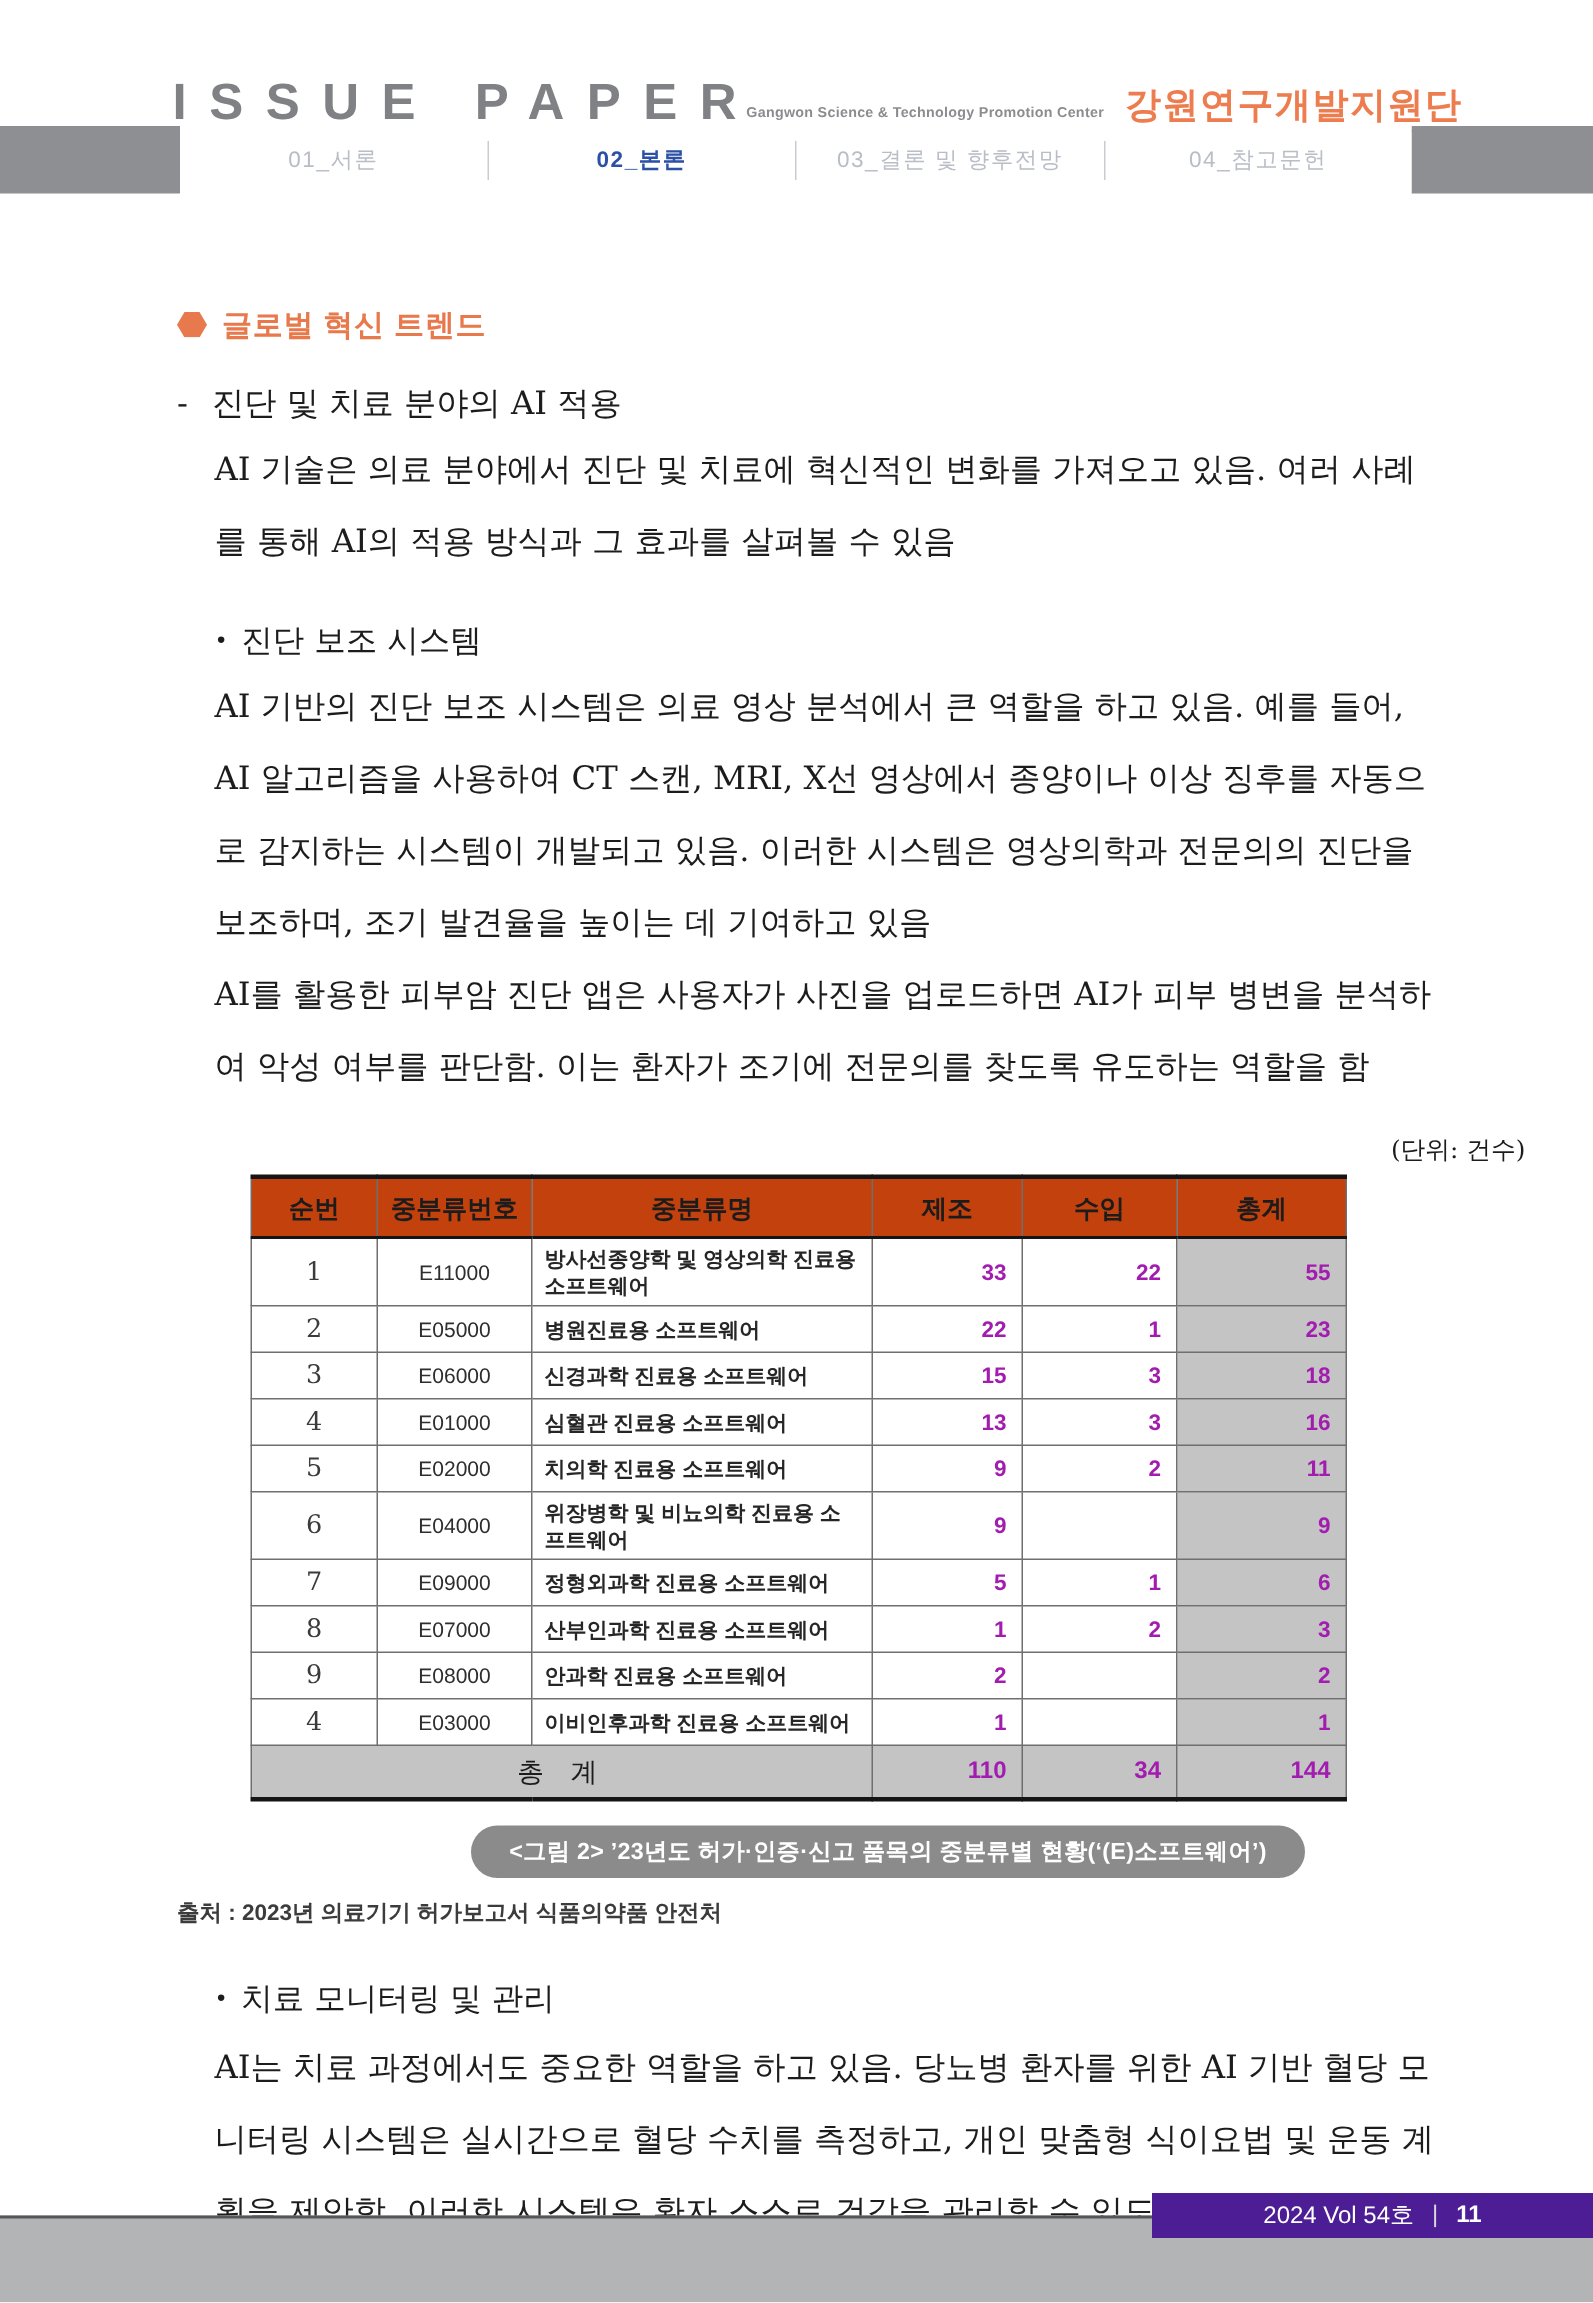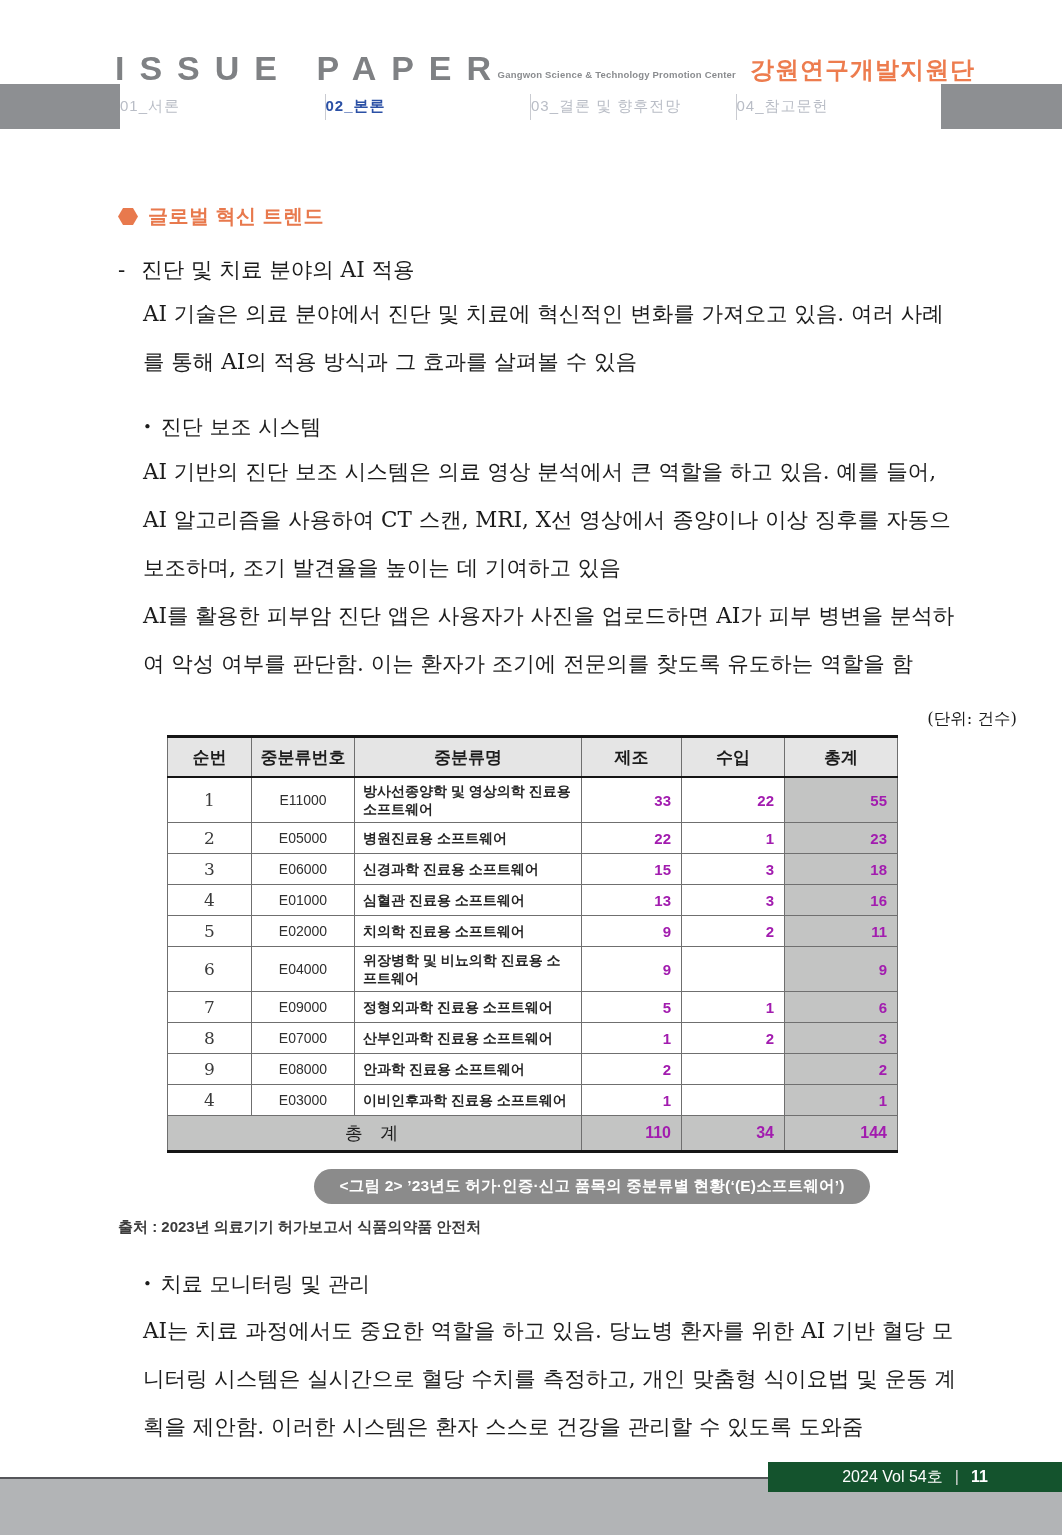--- a/index.html
+++ b/index.html
@@ -13,21 +13,21 @@
                color:#7f8184;letter-spacing:15px;line-height:36px;white-space:nowrap;}
   .hdr-right{position:absolute;right:87px;top:54px;display:flex;align-items:baseline;gap:14px;}
   .hdr-en{font-size:9.5px;font-weight:700;color:#8a8c8f;letter-spacing:.2px;}
   .hdr-org{font-size:24px;font-weight:700;color:#ed7c4e;letter-spacing:1px;}
 
   .band{position:absolute;top:84px;height:45px;background:#8d8f92;}
   .band-left{left:0;width:120px;}
   .band-right{right:0;width:121px;}
   .nav{position:absolute;left:120px;top:84px;width:821px;height:45px;background:#ffffff;
        display:flex;align-items:center;}
-  .nav-item{flex:1;font-size:15px;color:#b9bdc6;letter-spacing:1px;cursor:pointer;}
+  .nav-item{flex:1;text-align:center;font-size:15px;color:#b9bdc6;letter-spacing:1px;cursor:pointer;}
   .nav-item.active{color:#2b50a5;font-weight:700;}
   .nav-sep{width:1px;height:26px;background:#c9cbd1;}
 
   
   .content{position:absolute;left:0;top:141px;width:1062px;}
   .sec-head{margin:62px 0 0 118px;display:flex;align-items:center;}
   .hex{width:20px;height:17px;background:#e8794d;margin-right:10px;
        clip-path:polygon(25% 0,75% 0,100% 50%,75% 100%,25% 100%,0 50%);}
   .sec-title{font-size:20px;font-weight:700;color:#e8794d;letter-spacing:.5px;}
 
@@ -41,21 +41,21 @@
 
   
   .table-wrap{width:850px;margin:20px 0 0 167px;}
   .unit{font-family:"DejaVu Serif","Liberation Serif",serif;font-size:16.5px;color:#1c1c1c;
         text-align:right;margin-bottom:5px;}
   table{border-collapse:collapse;table-layout:fixed;width:730px;
         border-top:3px solid #151515;border-bottom:3px solid #151515;}
   col.c0{width:84px}col.c1{width:103px}col.c2{width:227px}
   col.c3{width:100px}col.c4{width:103px}col.c5{width:113px}
   th,td{border:1px solid #6f6f6f;padding:0 8px;color:#1c1c1c;}
-  thead th{background:#e5e5e5;height:38px;font-family:"DejaVu Serif","Liberation Serif",serif;
+  thead th{background:#c2410c;height:38px;font-family:"DejaVu Serif","Liberation Serif",serif;
            font-size:17px;font-weight:600;border-bottom:2px solid #151515;}
   tbody td{height:30px;}
   tbody tr.tall td{height:44px;}
   td.no{text-align:center;font-family:"DejaVu Serif","Liberation Serif",serif;font-size:17px;color:#3b3b3b;}
   td.code{text-align:center;font-size:14px;color:#2e2e2e;}
   td.name{font-size:14px;font-weight:700;color:#262626;line-height:18px;}
   td.num{text-align:right;font-size:15px;font-weight:600;color:#a21caf;padding-right:10px;}
   td.gray{background:#c3c4c3;}
   tr.total td{background:#c3c4c3;height:34px;}
   tr.total td.label{text-align:center;font-family:"DejaVu Serif","Liberation Serif",serif;
@@ -63,21 +63,21 @@
   tr.total td.num{font-size:16px;font-weight:700;}
 
   .caption-pill{margin:16px auto 0;width:fit-content;max-width:700px;background:#8b8b8b;
                 color:#fff;font-size:15.5px;font-weight:700;padding:7px 25px;border-radius:18px;
                 letter-spacing:.2px;}
   .source{margin:14px 0 0 118px;font-size:15px;font-weight:700;color:#3c3c3c;}
 
   
   .footer-band{position:absolute;left:0;top:1477px;width:1062px;height:58px;
                background:#b2b4b6;border-top:2px solid #55565a;box-sizing:border-box;}
-  .footer-box{position:absolute;left:768px;top:1462px;width:294px;height:30px;background:#14532d;
+  .footer-box{position:absolute;left:768px;top:1462px;width:294px;height:30px;background:#4c1d95;
               color:#fff;display:flex;align-items:center;justify-content:center;gap:12px;
               font-size:16px;}
   .footer-box .pg{font-weight:700;}
   .footer-box .div{color:#d8d8d8;}
 </style>
 </head>
 <body>
 
 <div class="page">
 
@@ -117,20 +117,21 @@
       </div>
 
     <div class="sub-bullet serif">
       <span class="dot">•</span>
       <span>진단 보조 시스템</span>
     </div>
 
     <div class="para serif" style="margin-top:6px">
         <div class="tline">AI 기반의 진단 보조 시스템은 의료 영상 분석에서 큰 역할을 하고 있음. 예를 들어,</div>
         <div class="tline">AI 알고리즘을 사용하여 CT 스캔, MRI, X선 영상에서 종양이나 이상 징후를 자동으</div>
+        <div class="tline">로 감지하는 시스템이 개발되고 있음. 이러한 시스템은 영상의학과 전문의의 진단을</div>
         <div class="tline">보조하며, 조기 발견율을 높이는 데 기여하고 있음</div>
       </div>
     <div class="para serif">
         <div class="tline">AI를 활용한 피부암 진단 앱은 사용자가 사진을 업로드하면 AI가 피부 병변을 분석하</div>
         <div class="tline">여 악성 여부를 판단함. 이는 환자가 조기에 전문의를 찾도록 유도하는 역할을 함</div>
       </div>
 
     <div class="table-wrap">
       <div class="unit">(단위: 건수)</div>
       <table>

